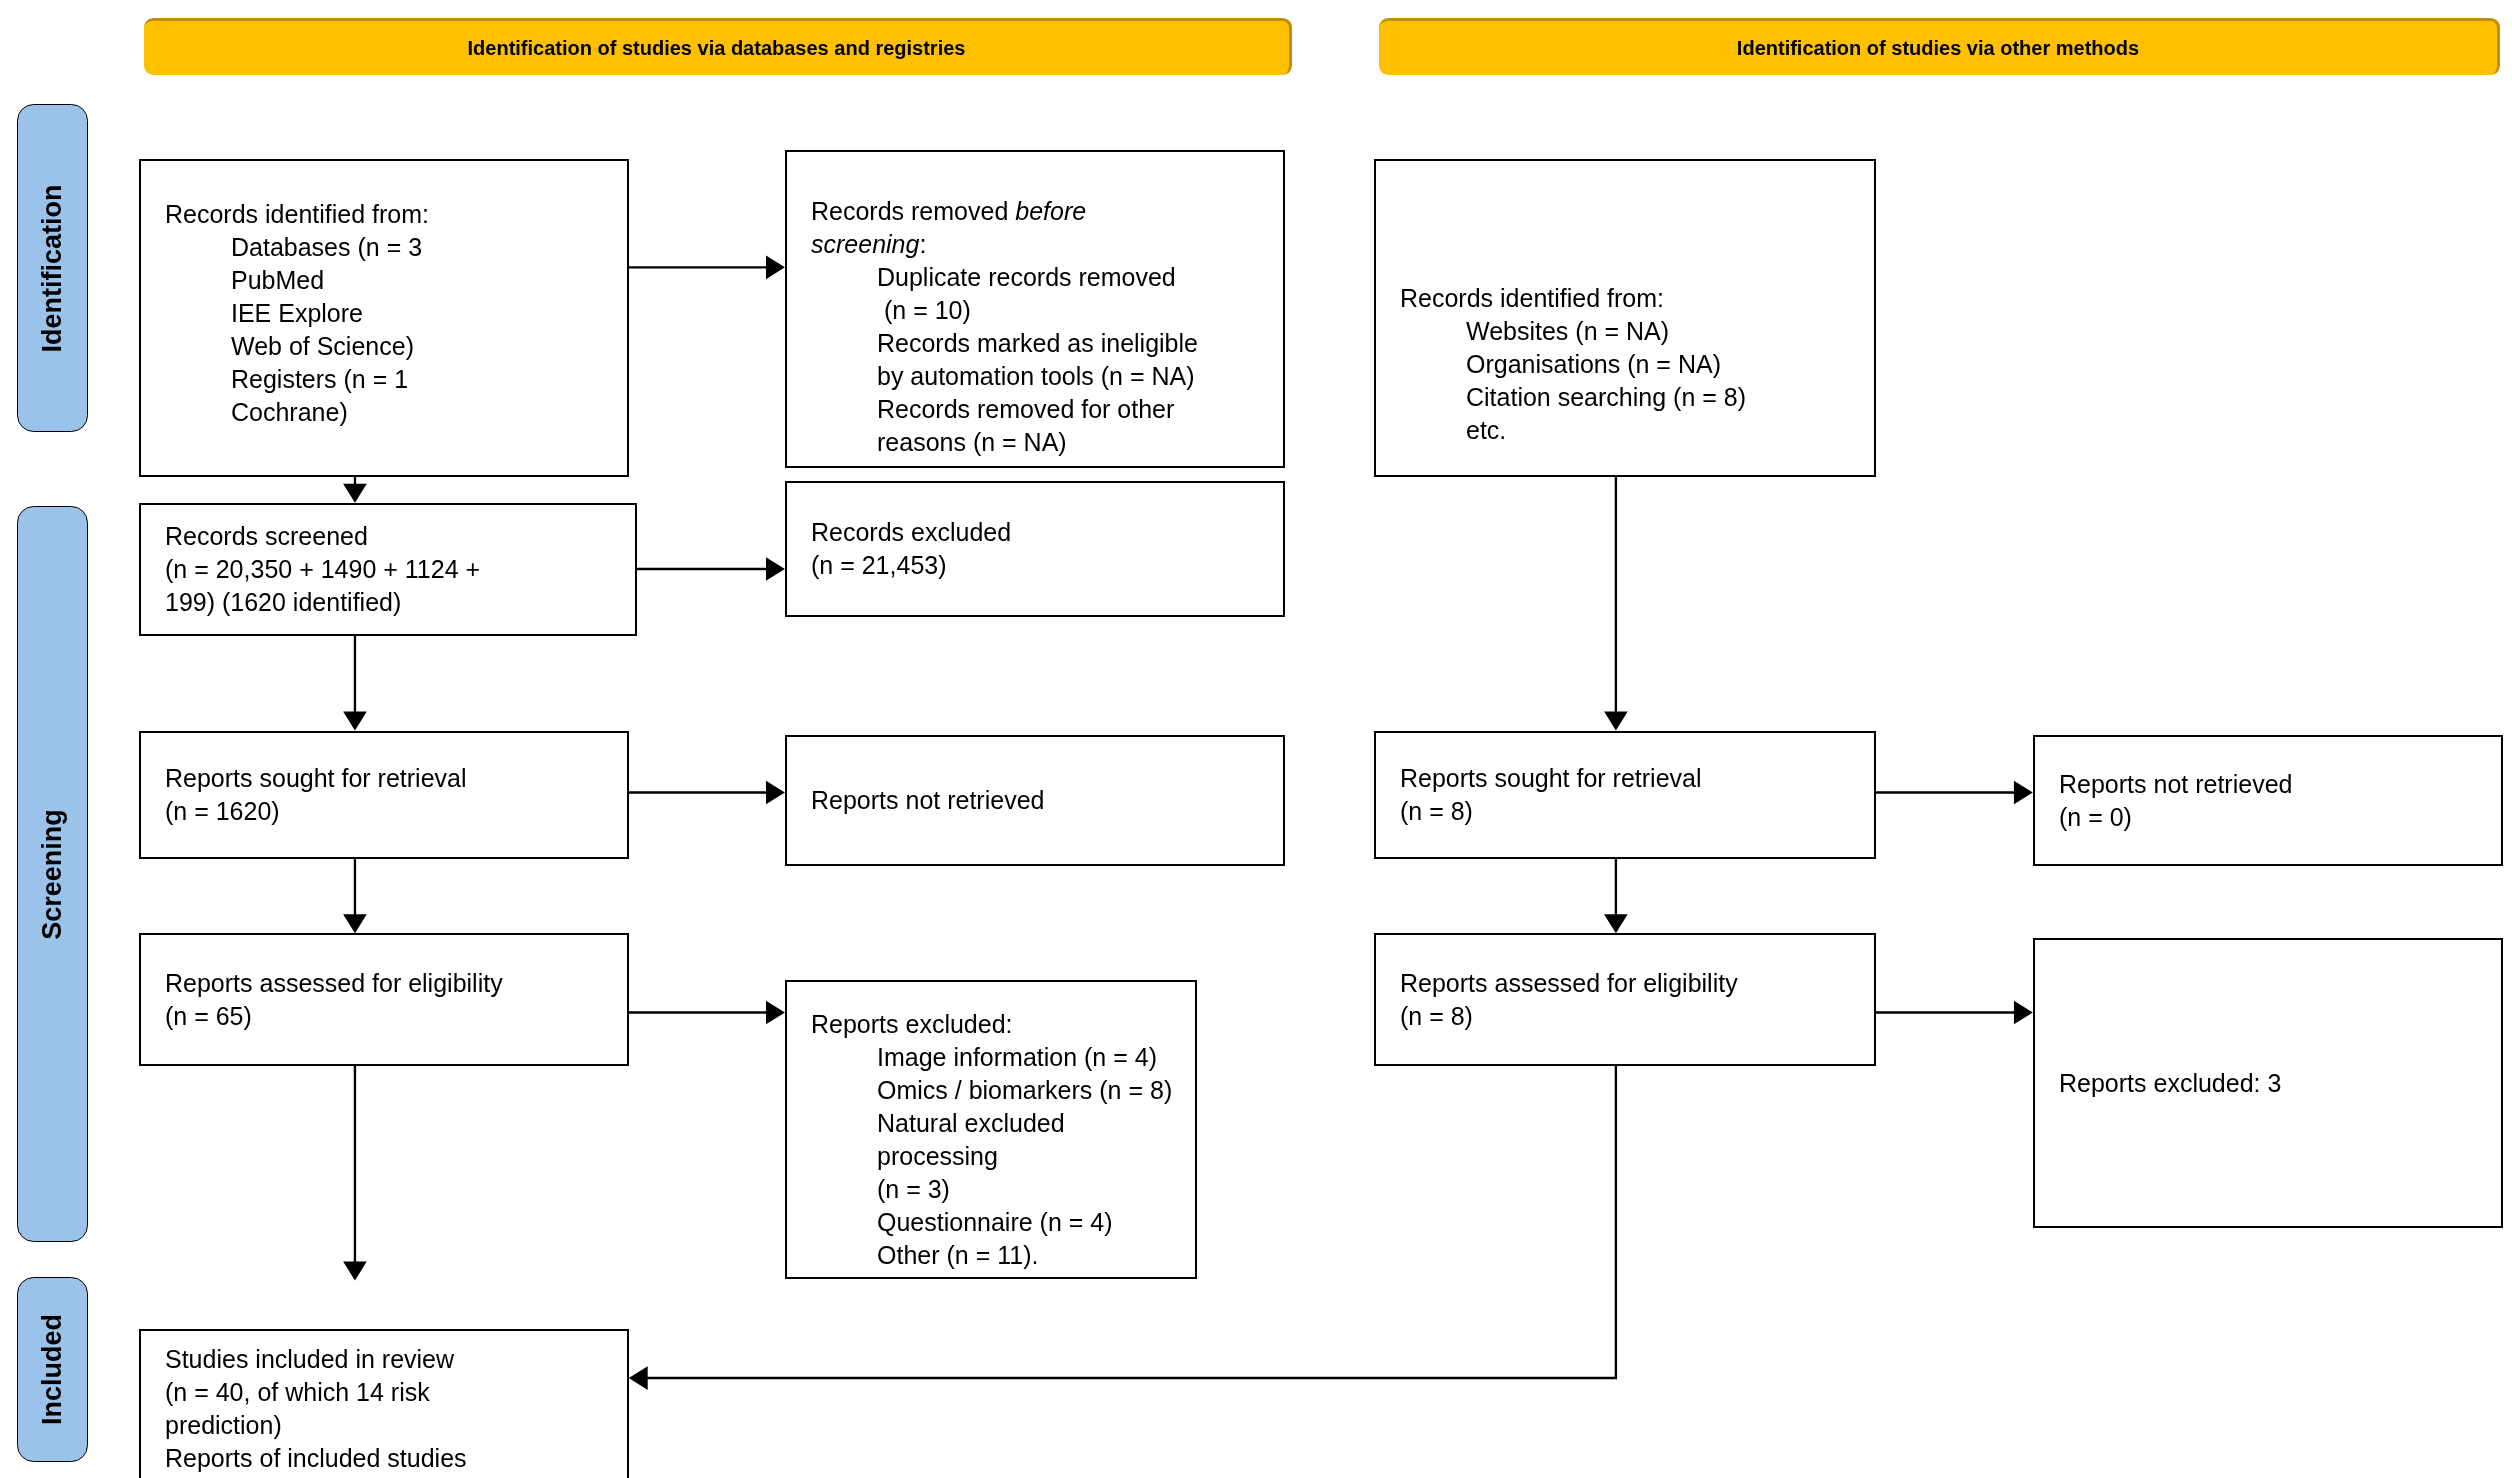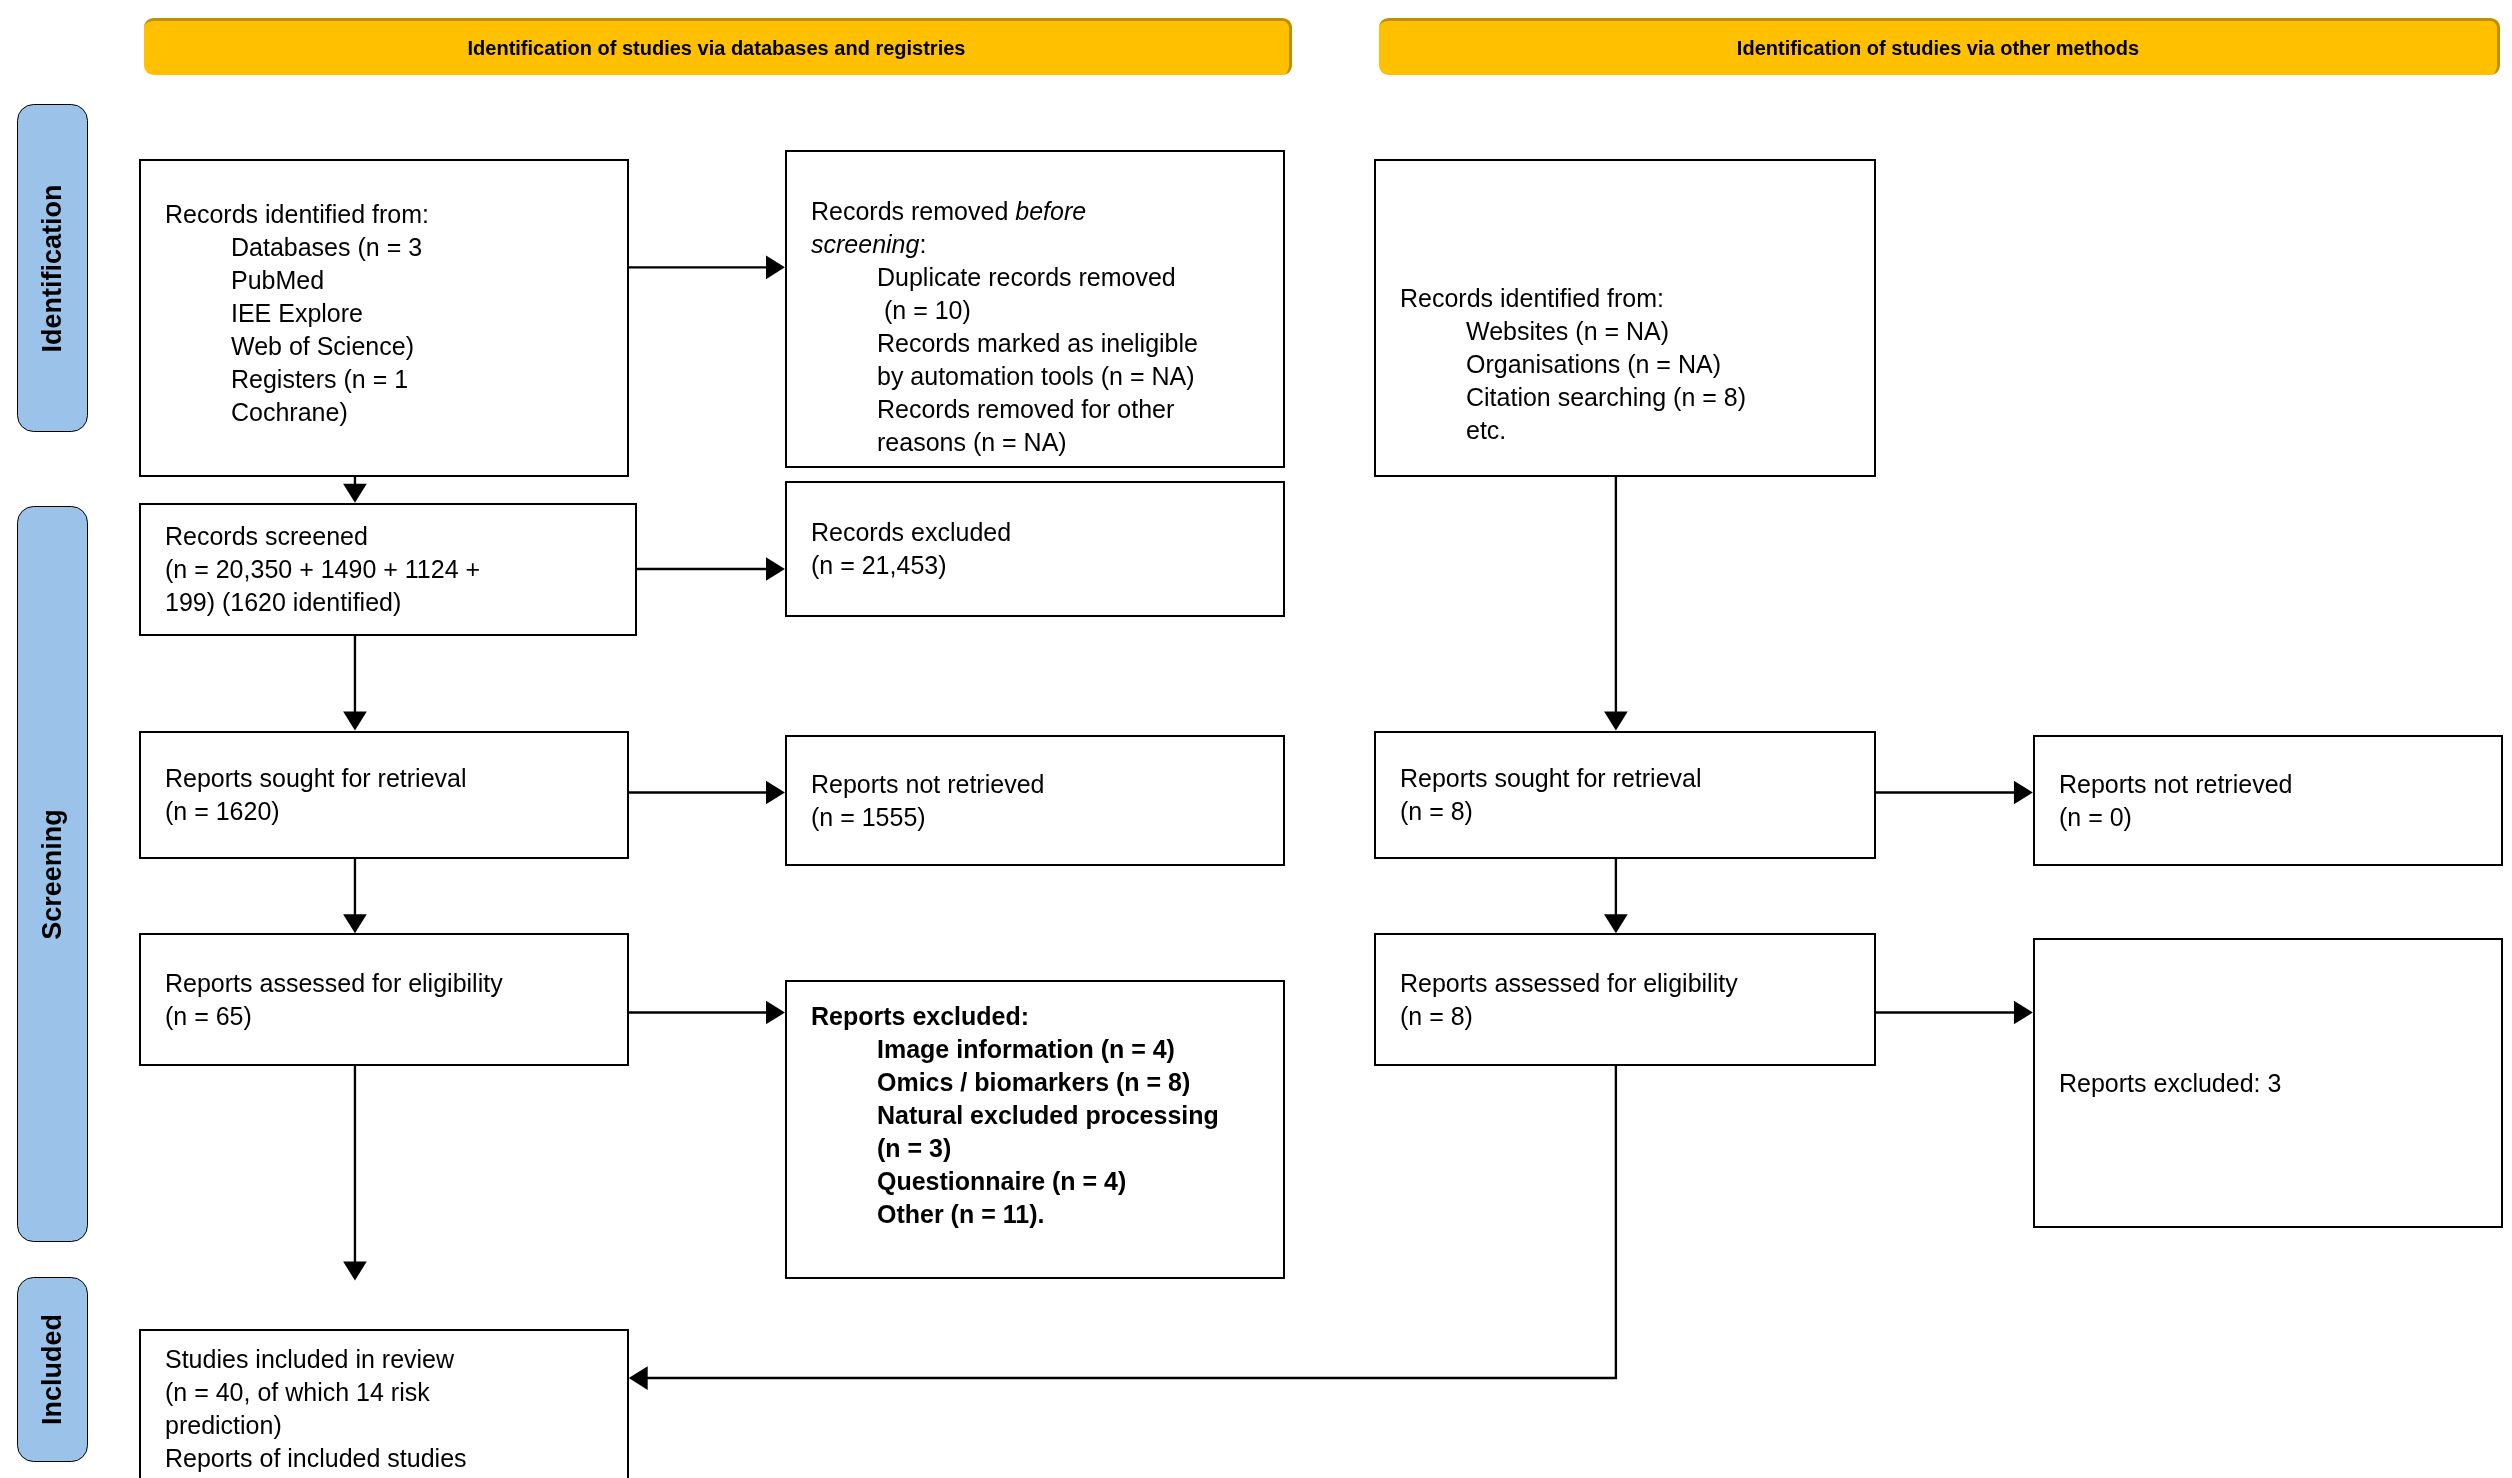--- a/index.html
+++ b/index.html
@@ -143,39 +143,38 @@
     <div class="line">(n = 21,453)</div>
   </div>
 
   <div class="box center" style="left:139px;top:731px;width:490px;height:128px;">
     <div class="line">Reports sought for retrieval</div>
     <div class="line">(n = 1620)</div>
   </div>
 
   <div class="box center" style="left:785px;top:735px;width:500px;height:131px;">
     <div class="line">Reports not retrieved</div>
-    <div class="line">(n = 1555)</div>
   </div>
 
   <div class="box center" style="left:1374px;top:731px;width:502px;height:128px;">
     <div class="line">Reports sought for retrieval</div>
     <div class="line">(n = 8)</div>
   </div>
 
   <div class="box center" style="left:2033px;top:735px;width:470px;height:131px;">
     <div class="line">Reports not retrieved</div>
     <div class="line">(n = 0)</div>
   </div>
 
   <div class="box center" style="left:139px;top:933px;width:490px;height:133px;">
     <div class="line">Reports assessed for eligibility</div>
     <div class="line">(n = 65)</div>
   </div>
 
-  <div class="box top" style="left:785px;top:932px;width:500px;height:299px;padding-top:18px;font-weight:bold;">
+  <div class="box top" style="left:785px;top:932px;width:412px;height:299px;padding-top:26px;">
     <div class="line">Reports excluded:</div>
     <div class="line indent">Image information (n = 4)</div>
     <div class="line indent">Omics / biomarkers (n = 8)</div>
     <div class="line indent">Natural excluded processing</div>
     <div class="line indent">(n = 3)</div>
     <div class="line indent">Questionnaire (n = 4)</div>
     <div class="line indent">Other (n = 11).</div>
   </div>
 
   <div class="box center" style="left:1374px;top:933px;width:502px;height:133px;">

